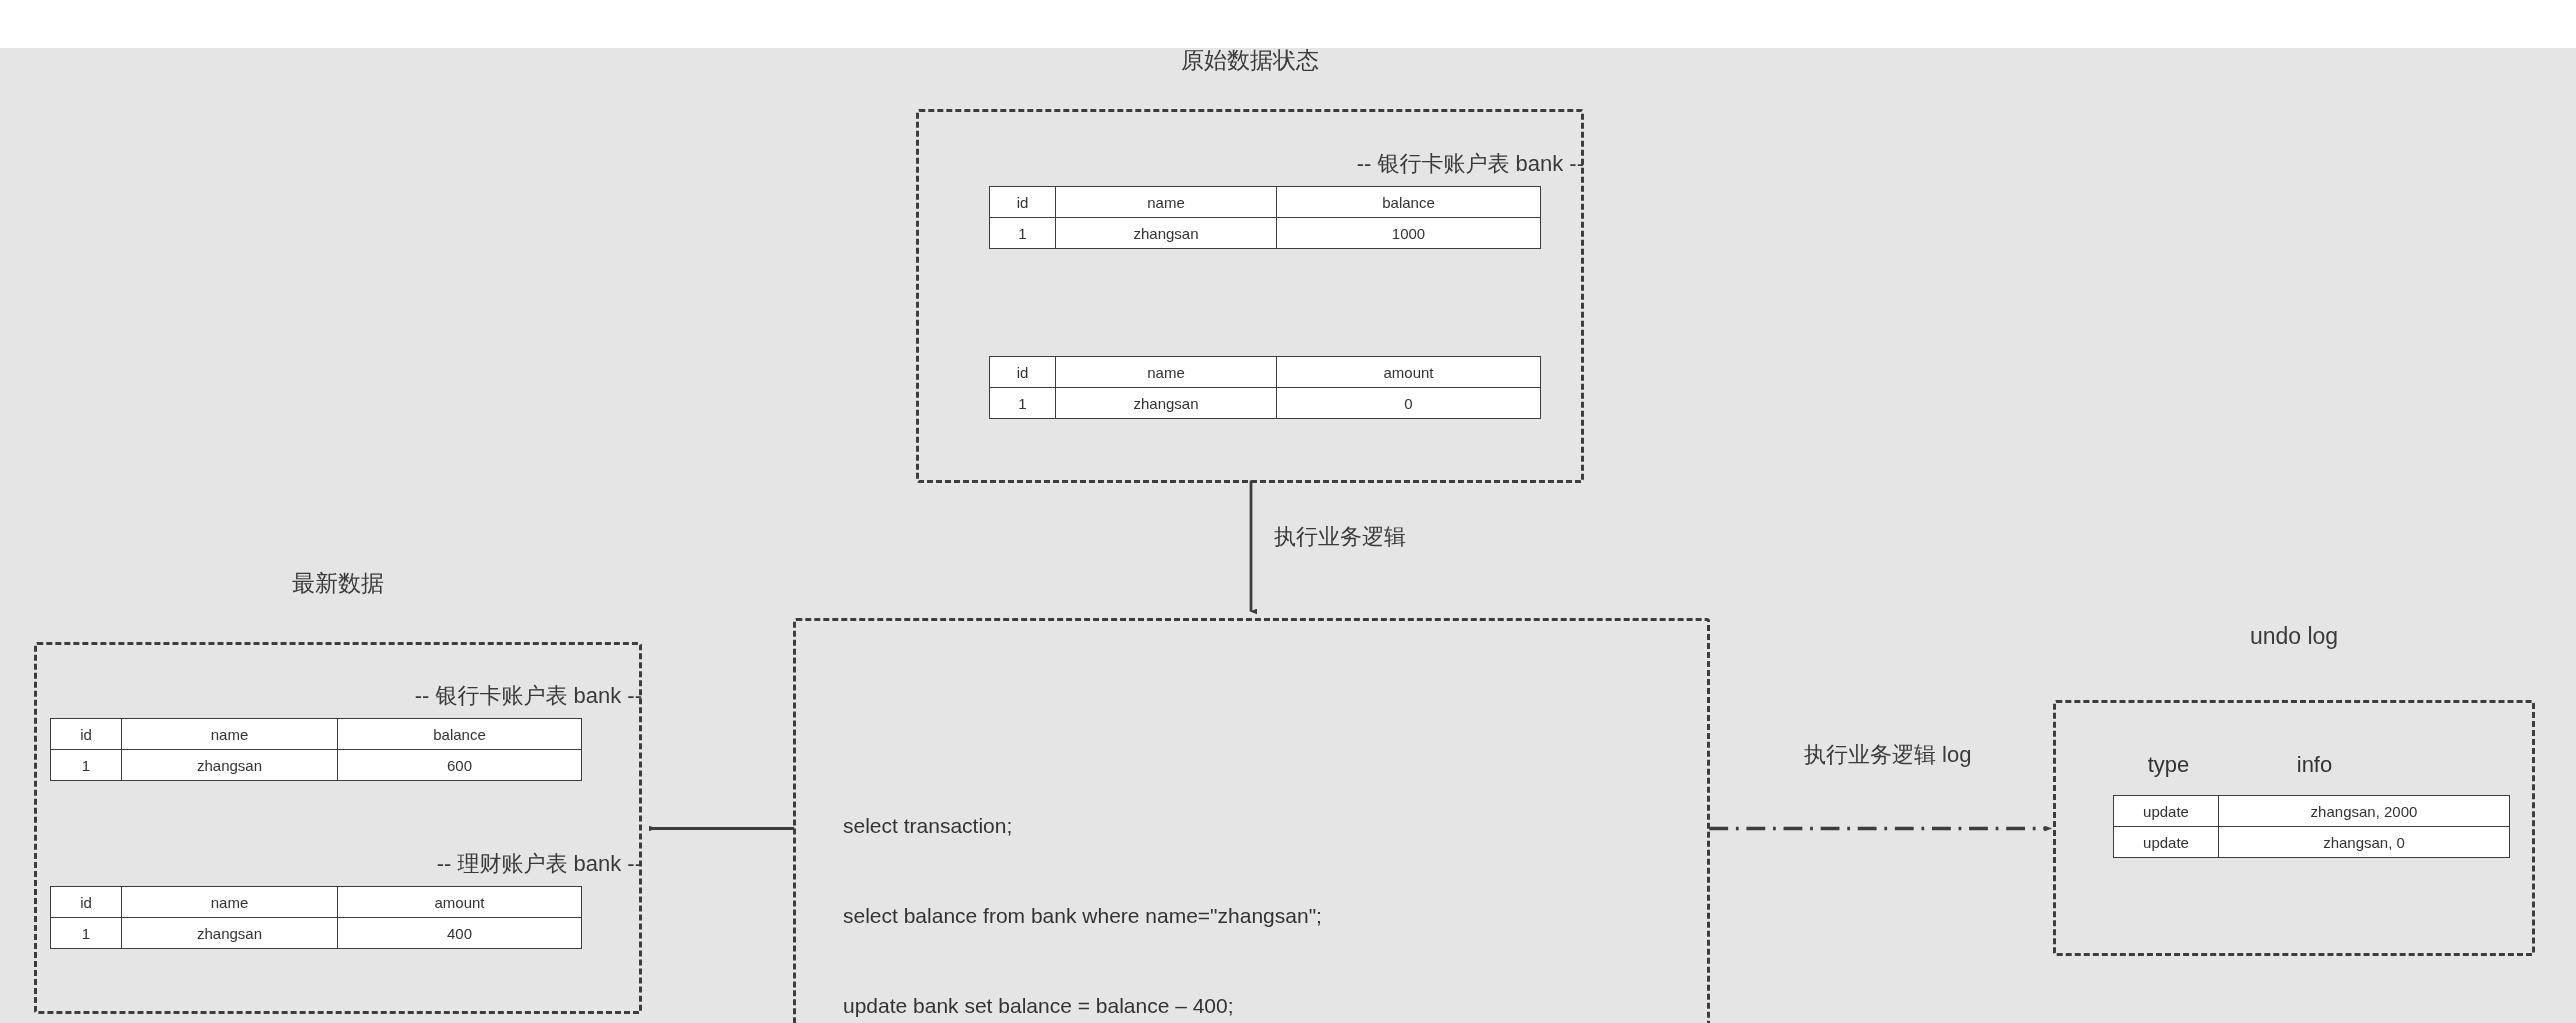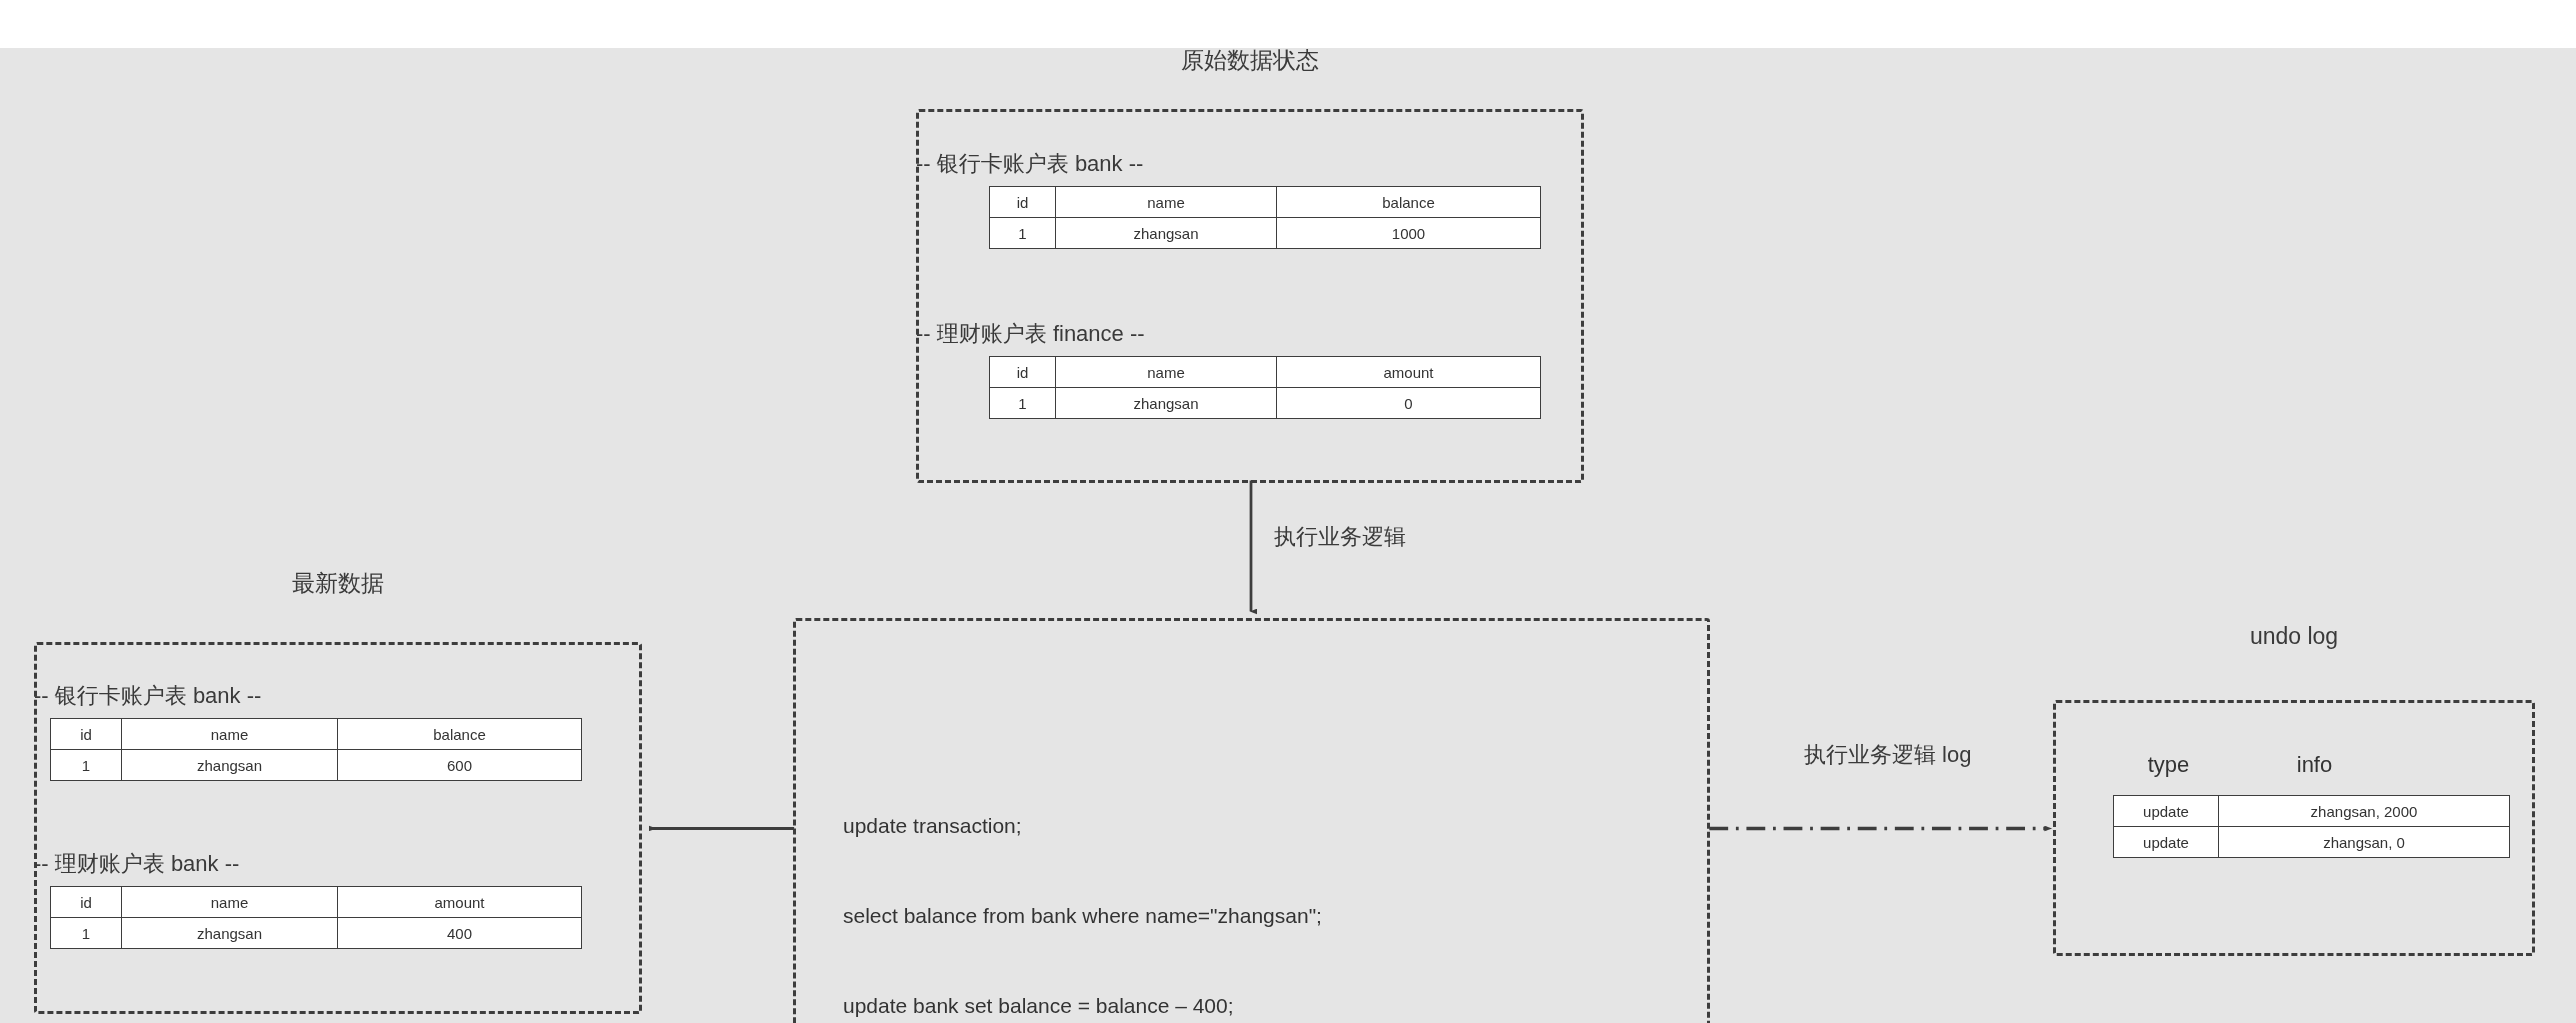--- a/index.html
+++ b/index.html
@@ -33,21 +33,21 @@
     font-size:23px;
     line-height:1.1;
     color:#3a3a3a;
     white-space:nowrap;
     font-family:"Liberation Sans","DejaVu Sans",sans-serif;
   }
 
   
   .tbl-title{
     position:absolute;
-    text-align:left;
+    text-align:right;
     font-size:22px;
     line-height:1.1;
     color:#3a3a3a;
     white-space:nowrap;
   }
 
   
   table.grid{
     position:absolute;
     border-collapse:collapse;
@@ -120,21 +120,20 @@
         <td>balance</td>
       </tr>
       <tr>
         <td>1</td>
         <td>zhangsan</td>
         <td>1000</td>
       </tr>
     </tbody>
   </table>
 
-  <div class="tbl-title" style="left:916px;top:274px;width:668px;">-- 理财账户表 finance --</div>
 
   <table class="grid" style="left:989px;top:308px;width:552px;">
     <colgroup>
         <col style="width:66px">
         <col style="width:221px">
         <col style="width:264px">
       </colgroup>
     <tbody>
       <tr>
         <td>id</td>
@@ -156,21 +155,21 @@
       </marker>
     </defs>
     <line x1="60" y1="0" x2="60" y2="238" stroke="#3d3d3d" stroke-width="5" marker-end="url(#arrowDown)"></line>
   </svg>
 
   <div class="edge-label" style="left:1274px;top:477px;">执行业务逻辑</div>
 
   <div class="dashbox" style="left:793px;top:570px;width:917px;height:421px;"></div>
 
   <div class="code" style="left:843px;top:703px;">
-    <div>update transaction;</div>
+    <div>select transaction;</div>
     <div>select balance from bank where name="zhangsan";</div>
     <div>update bank set balance = balance – 400;</div>
     
     
   </div>
 
   <svg class="conn" style="left:637px;top:761px;width:166px;height:39px;" viewBox="0 0 300 70">
     <defs>
       <marker id="arrowLeft" markerWidth="14" markerHeight="14" refX="9" refY="5" orient="auto" markerUnits="userSpaceOnUse">
         <path d="M14,0 L14,10 L0,5 Z" fill="#3d3d3d"></path>

